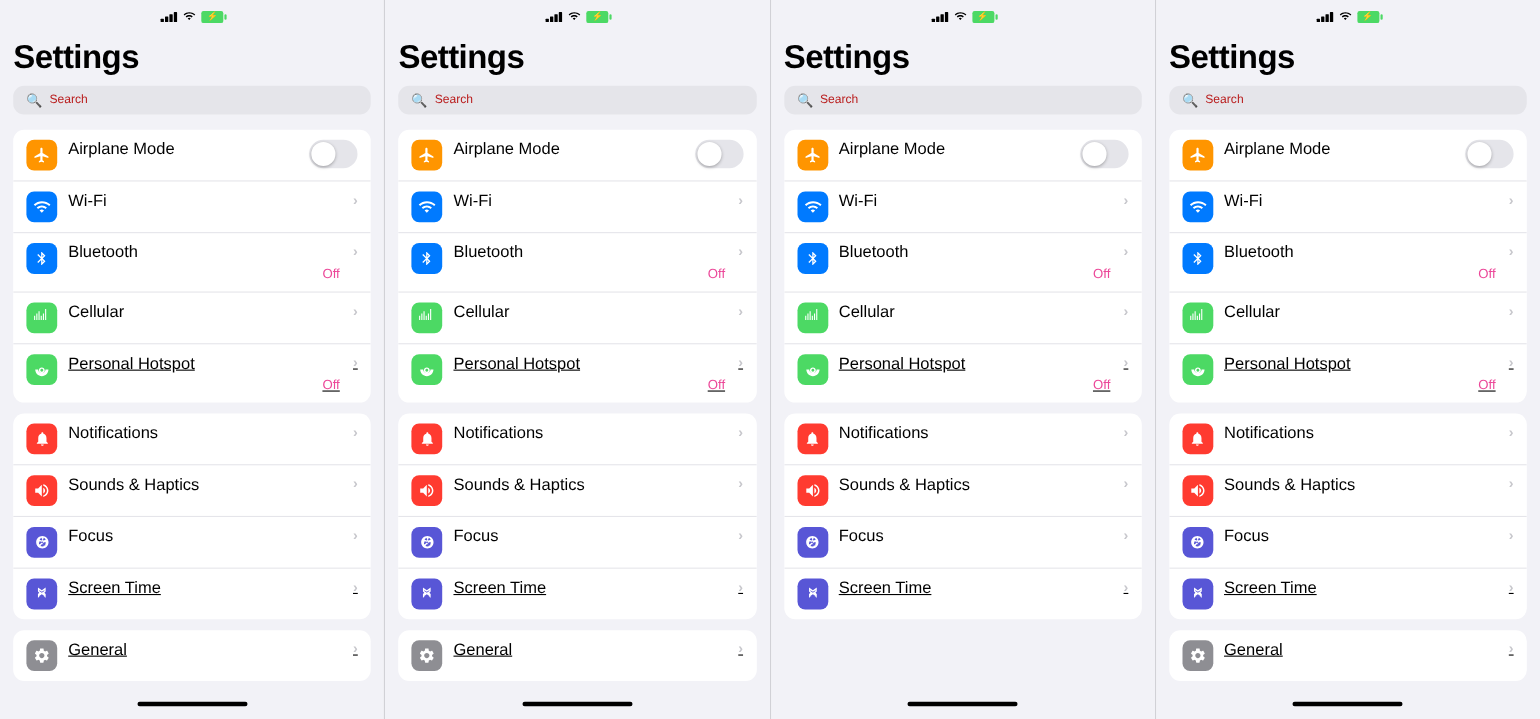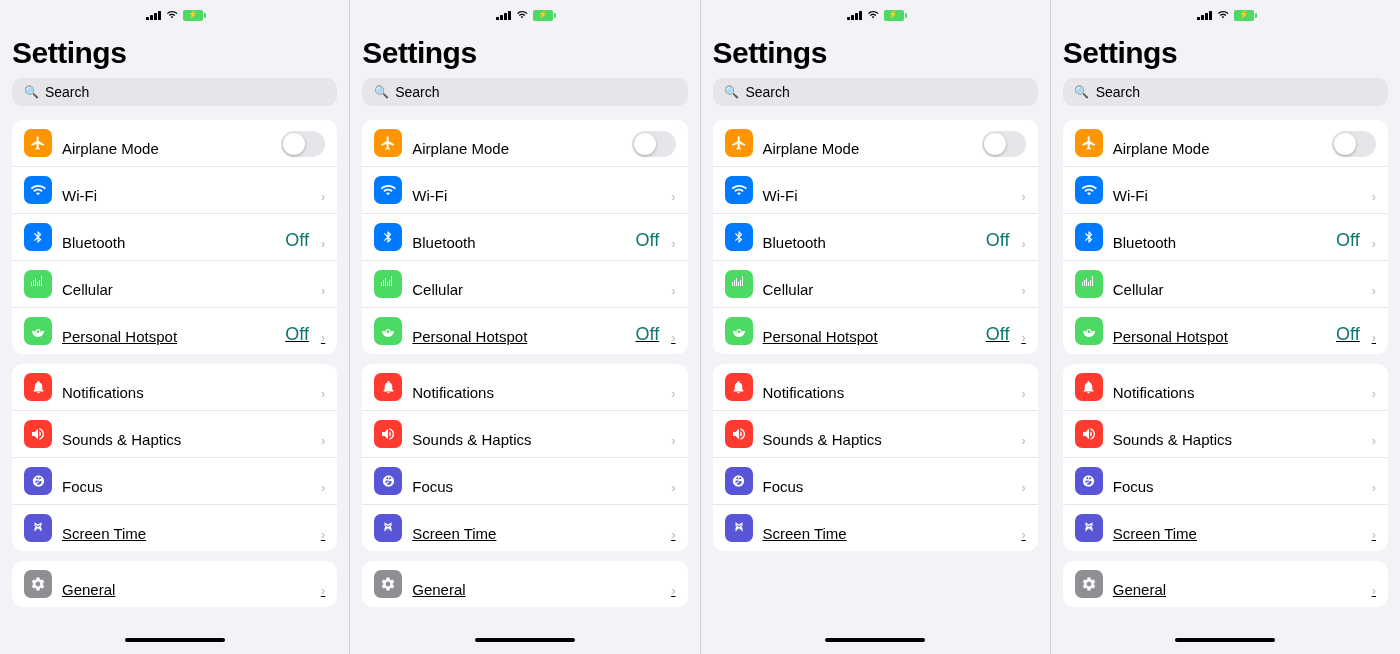--- a/index.html
+++ b/index.html
@@ -104,35 +104,35 @@
       display: flex;
       align-items: center;
       gap: 6px;
       margin-bottom: 14px;
     }
     .search-icon-sym {
       color: #8e8e93;
       font-size: 12px;
     }
     .search-placeholder {
-      color: #000000;
-      font-size: 14px;
+      color: #b91c1c;
+      font-size: 11px;
       text-align: center;
     }
 
     
     .settings-group {
       background: #fff;
       border-radius: 10px;
       margin-bottom: 10px;
       overflow: hidden;
     }
     .settings-row {
       display: flex;
-      align-items: flex-end;
+      align-items: flex-start;
       padding: 9px 12px;
       border-bottom: 0.5px solid #e5e5ea;
       gap: 10px;
       min-height: 42px;
     }
     .settings-row:last-child { border-bottom: none; text-decoration: underline; }
     .row-icon {
       width: 28px;
       height: 28px;
       border-radius: 7px;
@@ -142,23 +142,24 @@
       flex-shrink: 0;
       font-size: 14px;
       color: #fff;
     }
     .row-label {
       flex: 1;
       font-size: 15px;
       color: #000;
     }
     .row-value {
-      font-size: 18px;
-      color: #0f766e;
+      font-size: 12px;
+      color: #ec4899;
       margin-right: 2px;
+      margin-top: 21px;
     }
     .row-chevron {
       color: #c7c7cc;
       font-size: 13px;
       font-weight: 600;
     }
     .toggle {
       width: 44px;
       height: 26px;
       background: #e5e5ea;

